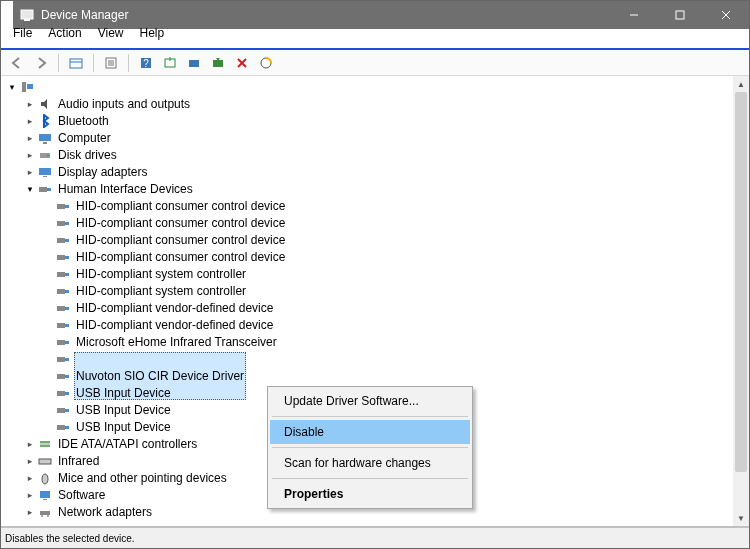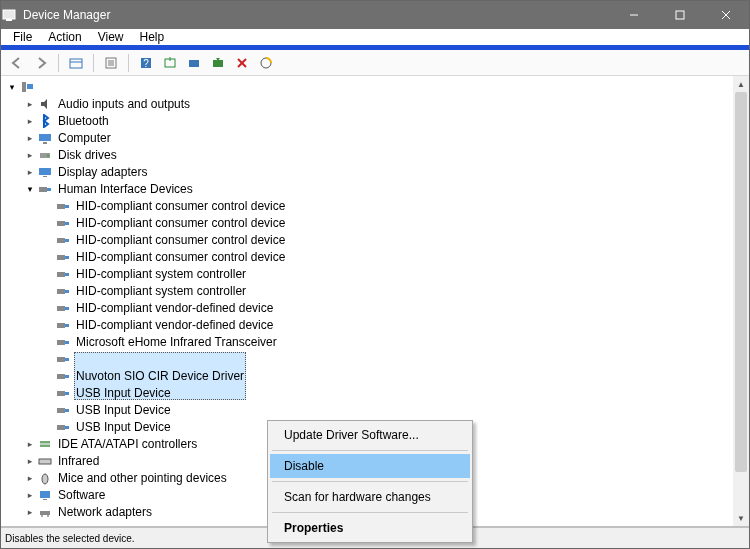--- a/index.html
+++ b/index.html
@@ -14,31 +14,33 @@
   flex-direction: column;
   overflow: hidden;
   position: relative;
 }
 .titlebar {
   background: #6f6f6f;
   color: #fff;
   height: 28px;
   display: flex;
   align-items: center;
+  padding-left: 6px;
   font-size: 12px;
+  margin-left: 12px;
 }
 .titlebar .appicon { width: 16px; height: 16px; margin-right: 6px; display:inline-block; }
 .titlebar .spacer { flex: 1; }
 .winbtn { width: 46px; height: 28px; display: flex; align-items: center; justify-content: center; }
 .menubar {
   height: 21px;
   display: flex;
-  align-items: center;
+  align-items: flex-end;
   padding: 6px 4px;
-  border-bottom: 5px solid #1d4ed8;
+  border-bottom: 2px solid #1d4ed8;
   background: #fff;
   font-size: 12px;
 }
 .menubar span { padding: 2px 8px; }
 .toolbar {
   height: 26px;
   display: flex;
   align-items: center;
   padding: 0 6px;
   border-bottom: 1px solid #d9d9d9;
@@ -90,21 +92,20 @@
 .ctxmenu {
   position: absolute;
   left: 266px;
   top: 385px;
   width: 206px;
   background: #f2f2f2;
   border: 1px solid #a7a7a7;
   box-shadow: 3px 3px 3px rgba(0,0,0,0.25);
   padding: 2px;
   font-size: 12px;
-  margin-top: 34px;
 }
 .ctxitem {
   padding: 5px 14px;
 }
 .ctxitem.hover { background:#91c9f7; }
 .ctxline { height:1px; background:#c9c9c9; margin:3px 2px;}
 .ctxitem.bold { font-weight:bold; }
 </style>
 </head>
 <body>

